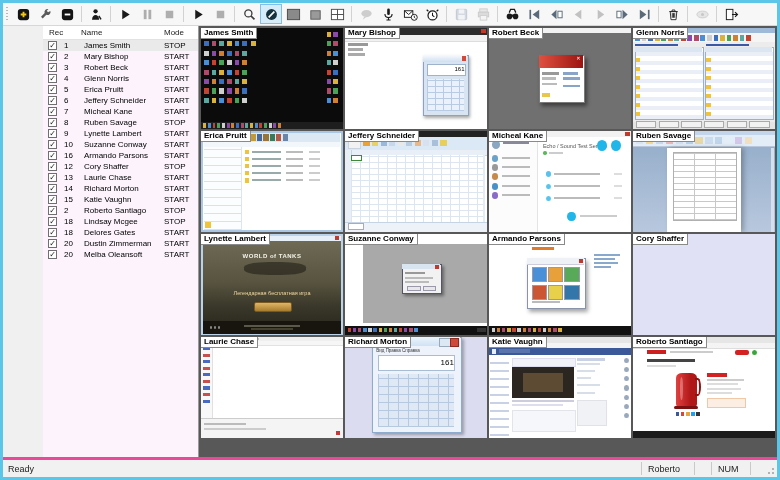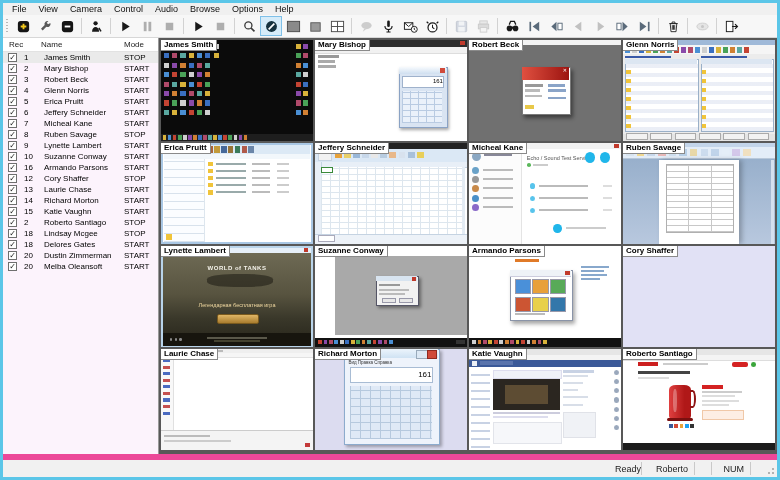--- a/index.html
+++ b/index.html
@@ -19,21 +19,21 @@
   .menu-item{padding:0 6px;line-height:12px;}
   
   .toolbar{height:22px;background:#f7f7f7;border-bottom:1px solid #d7d7d7;display:flex;align-items:center;padding-left:9px;flex:0 0 auto;position:relative;}
   .toolbar::before{content:"";position:absolute;left:3px;top:4px;bottom:4px;width:2px;
     background:repeating-linear-gradient(#b8b8b8 0,#b8b8b8 1px,transparent 1px,transparent 3px);}
   .tbtn{width:22px;height:20px;display:flex;align-items:center;justify-content:center;background:transparent;border:1px solid transparent;padding:0;margin:0;box-sizing:border-box;}
   .tbtn.active{background:#d6ecf9;border-color:#7fc0e8;}
   .tbtn.disabled{opacity:.38;}
   .tsep{width:1px;height:16px;background:#d2d2d2;margin:0 3px;flex:0 0 auto;}
   
-  .main{flex:1;display:flex;min-height:0;}
+  .main{flex:1;display:flex;min-height:0;margin-left:40px;}
   .table-panel{width:155px;flex:0 0 auto;background:#fcf3fc;border-right:1px solid #9a9a9a;display:flex;flex-direction:column;font-size:8px;color:#000;overflow:hidden;}
   .thead{display:flex;height:13px;background:#ffffff;border-bottom:1px solid #e2e2e2;align-items:center;color:#222;}
   .h-rec{width:32px;padding-left:6px;}
   .h-name{flex:1;}
   .h-mode{width:34px;}
   .trow{display:flex;height:11px;align-items:center;}
   .trow.sel{background:#eaeaea;}
   .cb{width:9px;height:9px;border:1px solid #6f6f6f;background:#fff;margin-left:5px;font-size:8px;line-height:8px;text-align:center;color:#1a1a1a;box-sizing:border-box;flex:0 0 auto;}
   .tnum{width:20px;padding-left:7px;flex:0 0 auto;}
   .tname{flex:1;}
@@ -41,47 +41,37 @@
   
   .grid{flex:1;background:#585858;display:grid;grid-template-columns:repeat(4,1fr);grid-auto-rows:101px;gap:2px;padding:2px;overflow:hidden;}
   .cell{position:relative;background:#e1e1f5;overflow:hidden;}
   .cell-label{position:absolute;top:0;left:0;background:#ffffff;font-size:8px;font-weight:bold;color:#000;
     padding:0 3px;line-height:10px;border-right:1px solid #8a8a8a;border-bottom:1px solid #8a8a8a;z-index:5;white-space:nowrap;}
   .thumb{position:absolute;inset:0;}
   .a{position:absolute;display:block;}
   .t{font-weight:normal;color:#000;white-space:nowrap;overflow:hidden;}
   .thumb i,.thumb b{pointer-events:none;}
   
-  .statusbar{height:17px;background:#f1f1f1;border-top:6px solid #ec4899;display:flex;align-items:center;font-size:9px;color:#222;flex:0 0 auto;text-align:right;}
+  .statusbar{height:17px;background:#f1f1f1;border-top:3px solid #ec4899;display:flex;align-items:center;font-size:9px;color:#222;flex:0 0 auto;}
   .sb-ready{padding-left:5px;flex:1;}
   .sb-sep{width:1px;height:13px;background:#c9c9c9;flex:0 0 auto;}
   .sb-panel{padding:0 6px;box-sizing:border-box;flex:0 0 auto;}
   .sb-record{width:52px;}
   .sb-gap1{width:16px;}
   .sb-num{width:38px;}
   .sb-gap2{width:14px;}
   .sb-grip{width:12px;height:100%;position:relative;flex:0 0 auto;}
   .grip-dot{position:absolute;right:3px;bottom:3px;width:2px;height:2px;background:#b2b2b2;box-shadow:0 -4px #b2b2b2,-4px 0 #b2b2b2;}
 </style>
 </head>
 <body>
 
 <div class="window">
 
 
-  <div class="menubar">
-      <span class="menu-item">File</span>
-      <span class="menu-item">View</span>
-      <span class="menu-item">Camera</span>
-      <span class="menu-item">Control</span>
-      <span class="menu-item">Audio</span>
-      <span class="menu-item">Browse</span>
-      <span class="menu-item">Options</span>
-      <span class="menu-item">Help</span>
-    </div>
 
   <div class="toolbar">
       <button class="tbtn">
         <svg viewBox="0 0 16 16" width="15" height="15">
           <rect x="2" y="2" width="12" height="12" rx="3" fill="#151515"></rect>
           <path d="M8 5v6M5 8h6" stroke="#f2c81e" stroke-width="2"></path>
         </svg>
       </button>
       <button class="tbtn">
         <svg viewBox="0 0 16 16" width="15" height="15">

